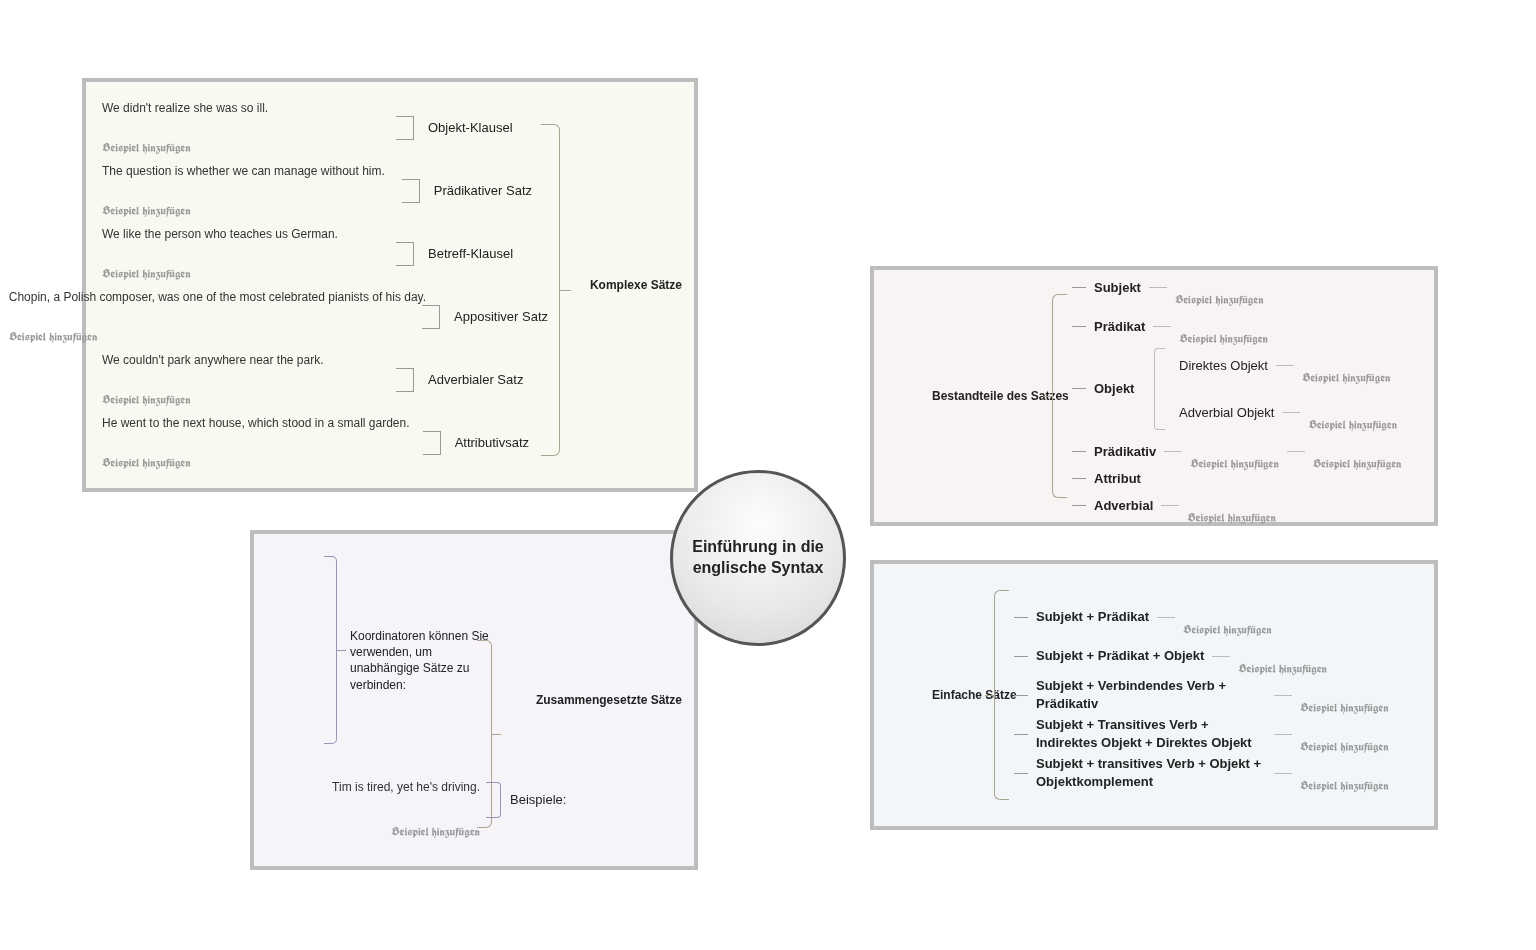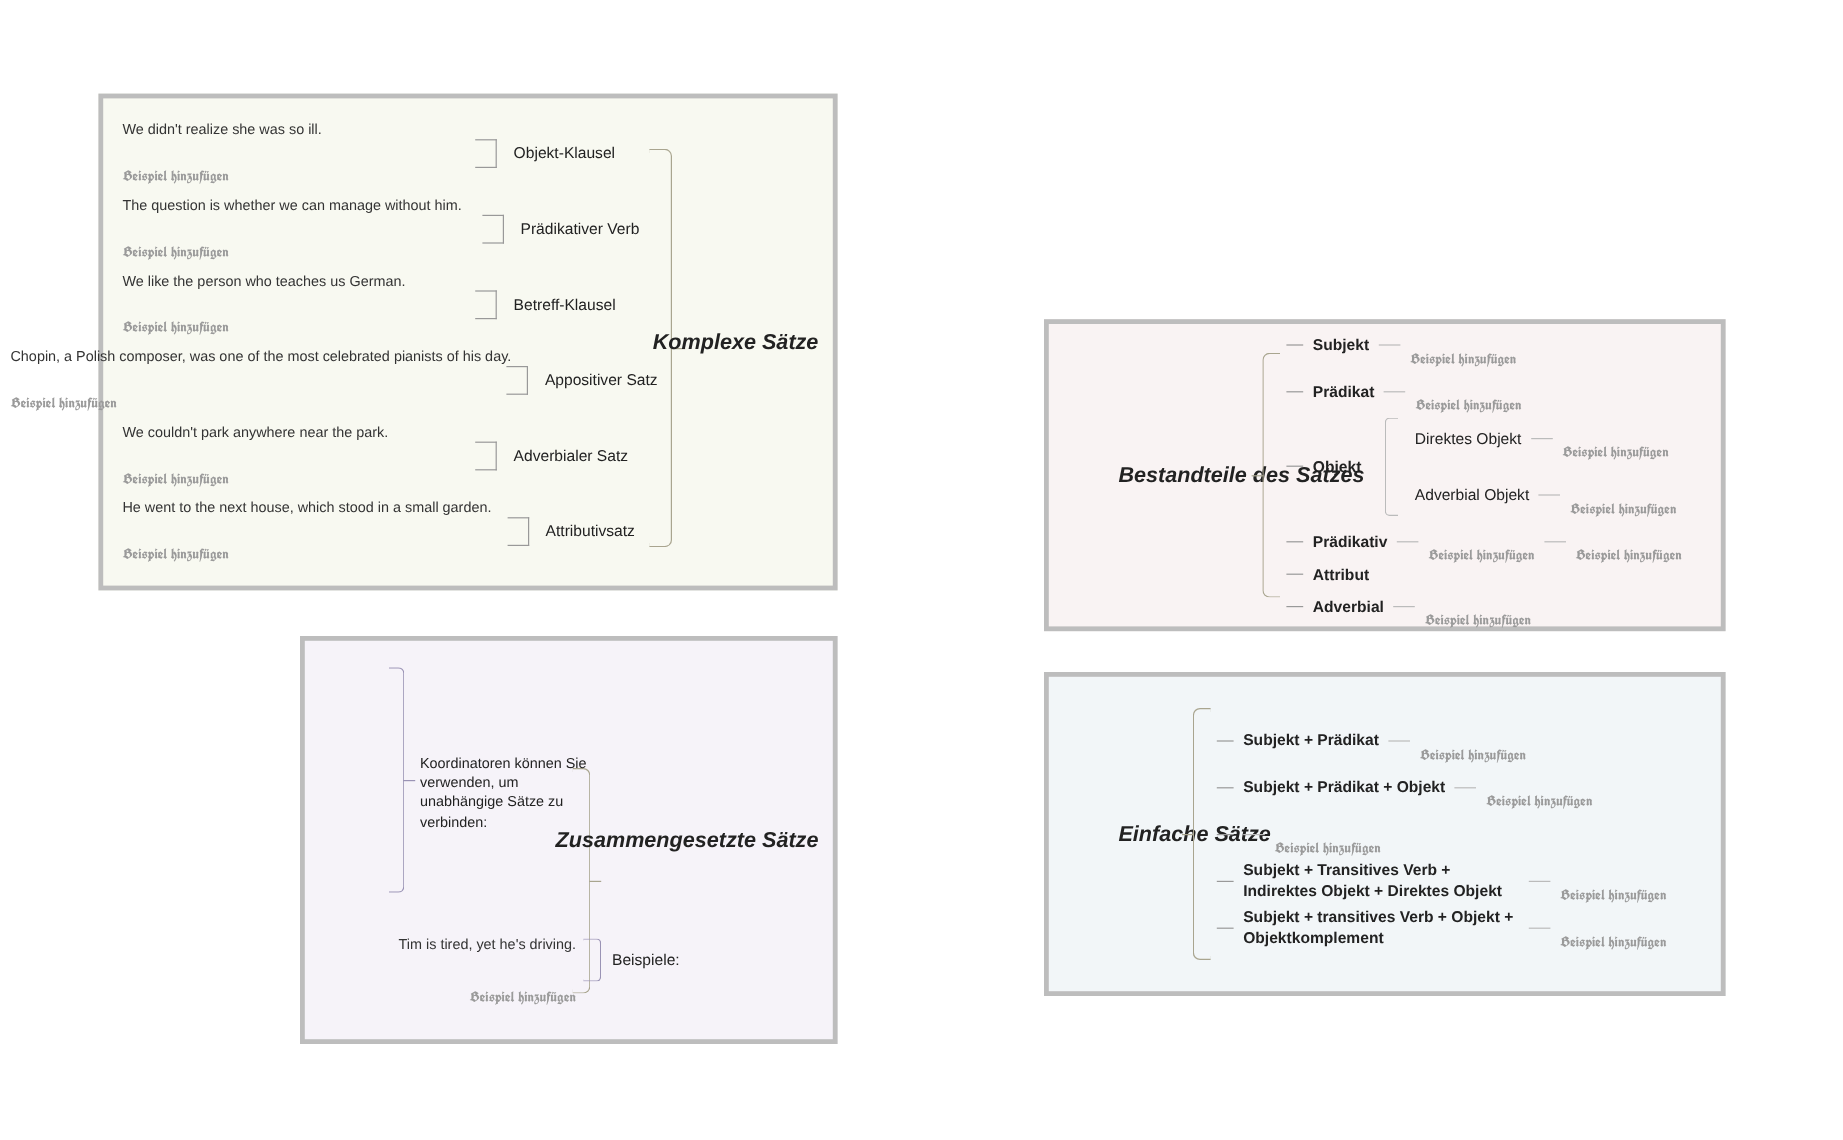--- a/index.html
+++ b/index.html
@@ -47,23 +47,22 @@
     box-sizing: border-box;
     padding: 14px 16px;
   }
   .panel.tl { left: 82px;  top: 78px;  width: 616px; height: 414px; background: #f8f9f1; }
   .panel.bl { left: 250px; top: 530px; width: 448px; height: 340px; background: #f6f3f9; }
   .panel.tr { left: 870px; top: 266px; width: 568px; height: 260px; background: #f9f3f3; }
   .panel.br { left: 870px; top: 560px; width: 568px; height: 270px; background: #f2f6f8; }
 
   .panel-title {
     font-weight: 600;
-    font-size: 18px;
+    font-size: 12px;
     white-space: nowrap;
-    font-style: italic;
   }
   .example {
     font-size: 12px;
     color: #333;
     white-space: nowrap;
     text-align: right;
   }
   .add-example {
     font-family: "Old English Text MT", "UnifrakturCook", "Lucida Blackletter", serif;
     font-size: 12px;
@@ -342,20 +341,23 @@
   .br .r-title { width: 100px; }
   .br .r-brace { left: 104px; top: 12px; bottom: 12px; }
   .br .r-rows  { left: 124px; top: 4px; bottom: 4px; right: 0; }
   .br .r-row .label { max-width: 230px; line-height: 1.35; }
 </style>
 </head>
 <body>
 
 <div class="canvas">
 
+  <div class="center-circle">
+    <span>Einführung in die englische Syntax</span>
+  </div>
 
   <div class="panel tl">
     <div class="tl-inner">
       <div class="tl-rightbrace"></div>
       <div class="panel-title tl-title">Komplexe Sätze</div>
 
       <div class="tl-groups">
 
         <div class="tl-group">
           <div class="tl-pair">
@@ -369,21 +371,21 @@
         </div>
 
         <div class="tl-group">
           <div class="tl-pair">
             <div class="example">The question is whether we can manage without him.</div>
             <div class="add-example">Beispiel hinzufügen</div>
           </div>
           <div class="tl-conn">
               <div class="vbar"></div>
             </div>
-          <div class="tl-sub">Prädikativer Verb</div>
+          <div class="tl-sub">Prädikativer Satz</div>
         </div>
 
         <div class="tl-group">
           <div class="tl-pair">
             <div class="example">We like the person who teaches us German.</div>
             <div class="add-example">Beispiel hinzufügen</div>
           </div>
           <div class="tl-conn">
               <div class="vbar"></div>
             </div>
@@ -527,20 +529,21 @@
 
         <div class="r-row">
           <div class="stem"></div>
           <div class="label strong">Subjekt + Prädikat + Objekt</div>
           <div class="dash"></div>
           <div class="add-example">Beispiel hinzufügen</div>
         </div>
 
         <div class="r-row">
           <div class="stem"></div>
+          <div class="label strong">Subjekt + Verbindendes Verb + Prädikativ</div>
           <div class="dash"></div>
           <div class="add-example">Beispiel hinzufügen</div>
         </div>
 
         <div class="r-row">
           <div class="stem"></div>
           <div class="label strong">Subjekt + Transitives Verb + Indirektes Objekt + Direktes Objekt</div>
           <div class="dash"></div>
           <div class="add-example">Beispiel hinzufügen</div>
         </div>

